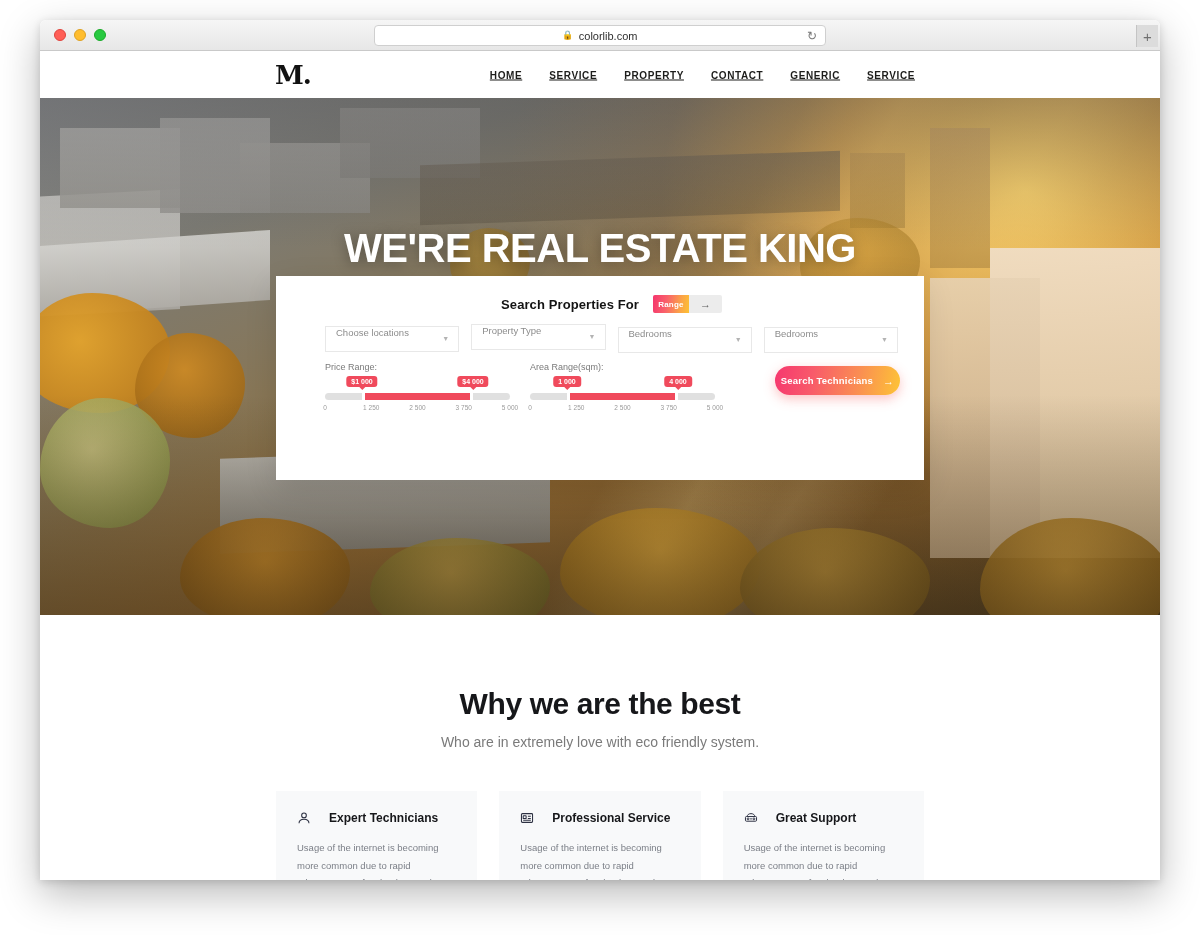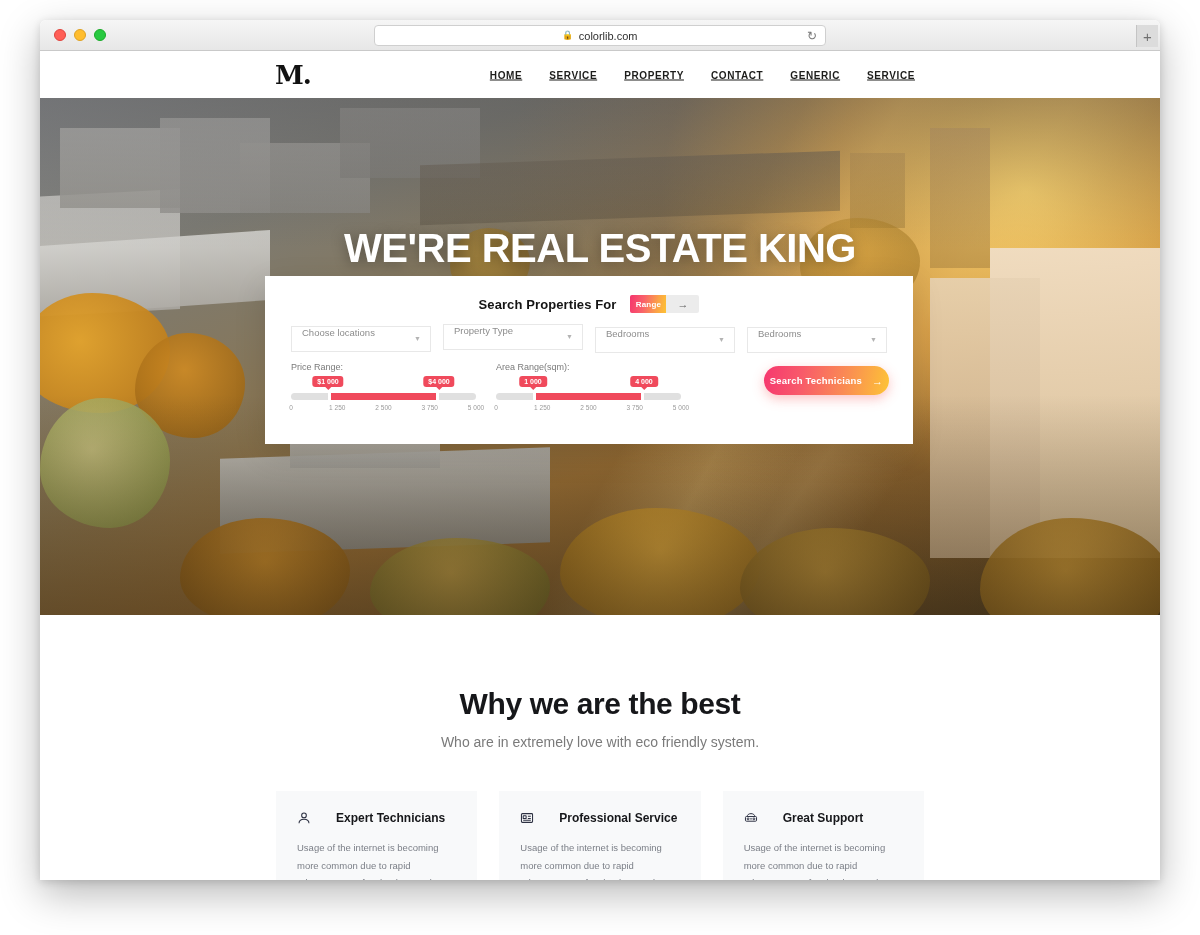--- a/index.html
+++ b/index.html
@@ -142,24 +142,25 @@
     font-weight: bold;
     font-size: 40px;
     letter-spacing: -0.5px;
     color: #ffffff;
     text-shadow: 0 2px 14px rgba(0,0,0,0.35);
   }
 
   
   .searchbox {
     position: absolute;
-    left: 225px; top: 178px;
-    width: 648px; height: 168px;
+    left: 236px; top: 178px;
+    width: 648px; height: 204px;
     background: #ffffff;
     box-shadow: 0 10px 30px rgba(0,0,0,0.12);
+    padding-left: 23px;
   }
   .sb-head {
     display: flex; align-items: center; justify-content: center;
     gap: 14px;
     padding-top: 19px;
   }
   .sb-head .label {
     font-size: 13px; font-weight: bold; color: #141414; letter-spacing: 0.1px;
   }
   .toggle {
@@ -315,21 +316,21 @@
     margin: 41px auto 0 auto;
     width: 648px;
   }
   .card {
     flex: 1;
     background: #f8f9fa;
     padding: 20px 21px 26px 21px;
     text-align: left;
   }
   .card-head {
-    display: flex; align-items: center; gap: 25px;
+    display: flex; align-items: center; gap: 18px;
     margin-bottom: 14px;
   }
   .card-head .ci { width: 14px; height: 14px; color: #2d3142; flex: none; }
   .card-head .ci svg { display: block; width: 14px; height: 14px; }
   .card-title {
     font-size: 12px; font-weight: bold; color: #16171a;
   }
   .card-body {
     font-size: 9.5px;
     line-height: 1.85;

